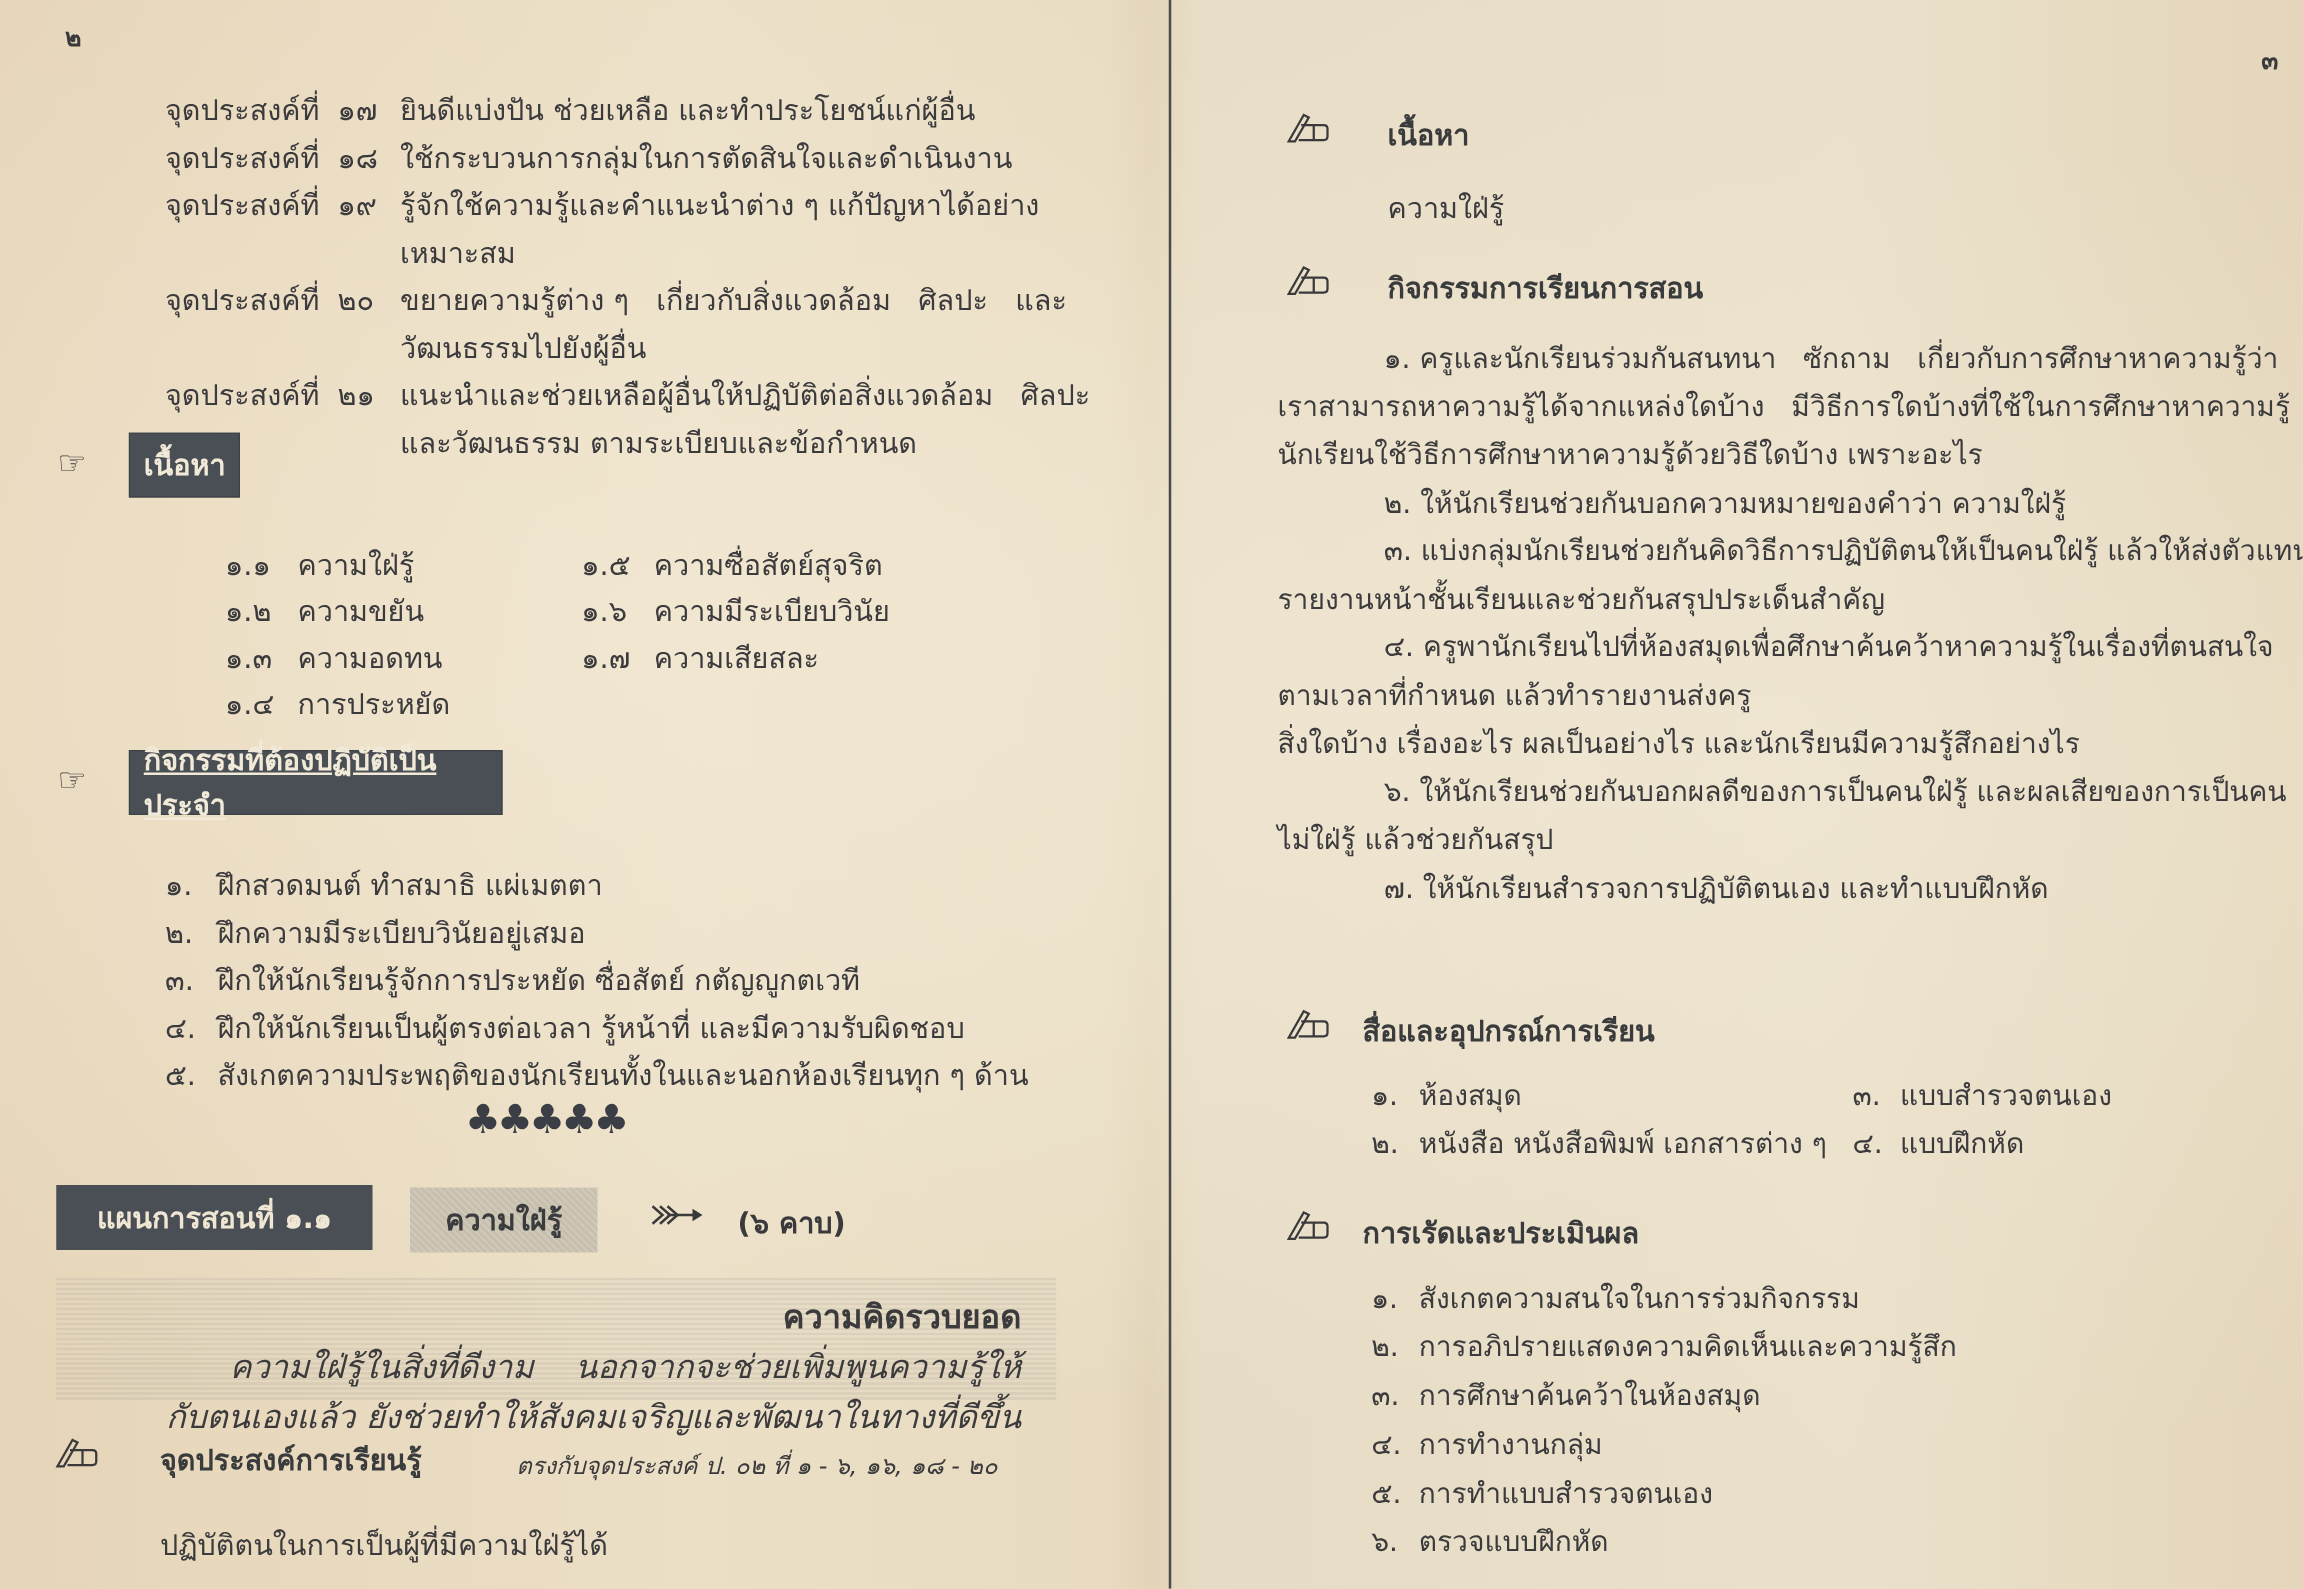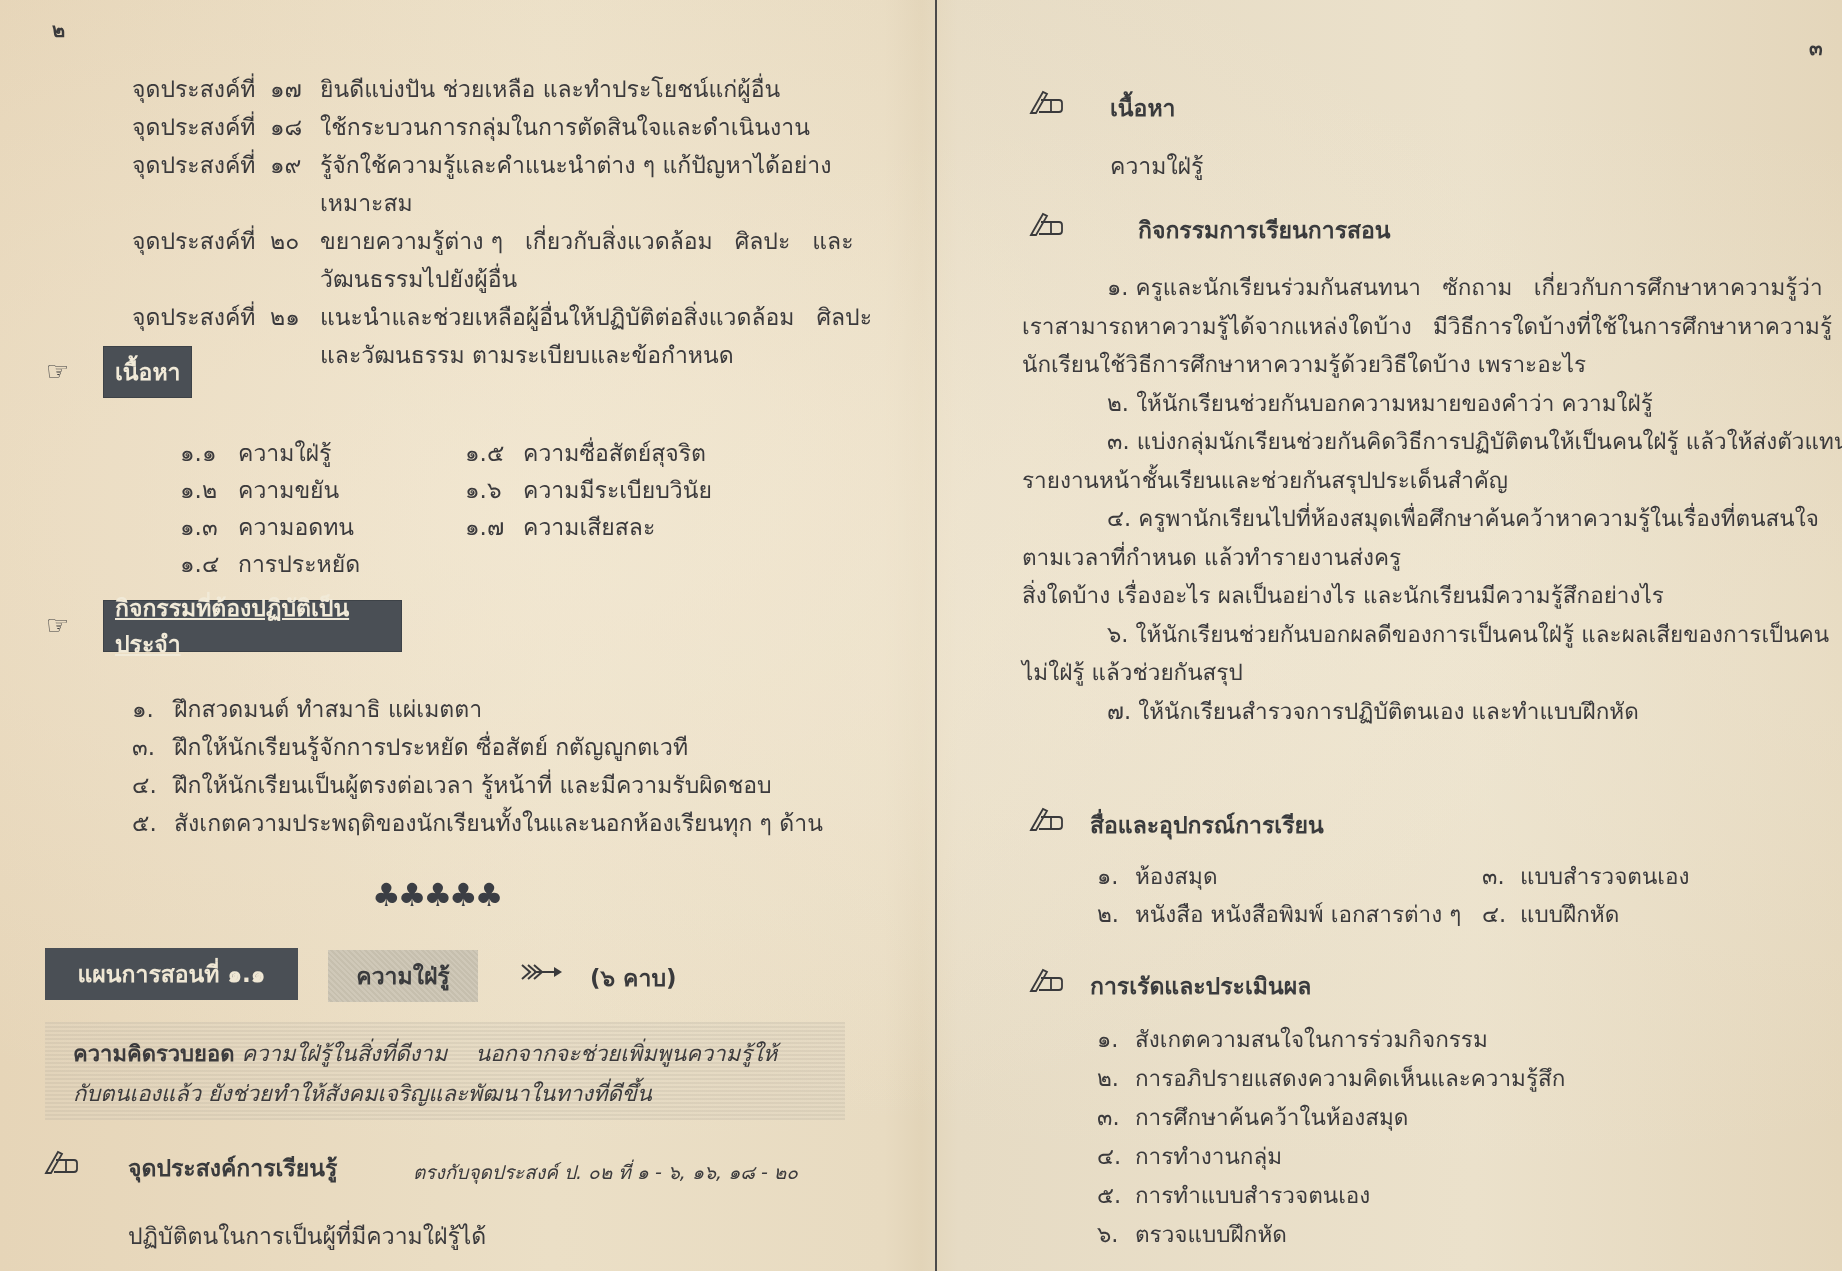--- a/index.html
+++ b/index.html
@@ -65,21 +65,21 @@
       background: repeating-linear-gradient(45deg, #cfc8b8 0 2px, #c6bfae 2px 4px);
       color: #3a3b3d; font-weight: bold; font-size: 23px;
       display: flex; align-items: center; justify-content: center;
     }
     .plan-arrow { position: absolute; left: 520px; top: 962px; font-size: 22px; color: #3a3a3c; letter-spacing: -4px; }
     .plan-periods { position: absolute; left: 590px; top: 960px; font-size: 23px; font-weight: bold; color: #3a3a3c; }
 
     .concept-box {
       position: absolute; left: 45px; top: 1022px; width: 800px; height: 98px;
       background: repeating-linear-gradient(0deg, rgba(190,182,166,0.35) 0 2px, rgba(214,206,190,0.25) 2px 4px);
-      padding: 12px 28px; font-size: 22px; line-height: 40px;
+      padding: 12px 28px; font-size: 26px; line-height: 40px; text-align: right;
     }
     .concept-box .lead { font-weight: bold; font-style: normal; }
     .concept-box .body { font-style: italic; }
 
     .pen-icon { position: absolute; width: 36px; height: 28px; }
     .section-heading { position: absolute; font-size: 23px; font-weight: bold; color: #3a3b3d; white-space: nowrap; }
     .section-note { position: absolute; font-size: 19px; font-style: italic; white-space: nowrap; }
     .plain-text { position: absolute; font-size: 23px; white-space: nowrap; }
 
     
@@ -160,20 +160,21 @@
         <div class="content-item"><span class="n">๑.๖</span><span>ความมีระเบียบวินัย</span></div>
         <div class="content-item"><span class="n">๑.๗</span><span>ความเสียสละ</span></div>
       </div>
     </div>
 
     <span class="pointer-icon" style="left:46px; top:610px;">☞</span>
     <div class="dark-tag" style="left:103px; top:600px; height:52px; width:299px;text-decoration:underline;">กิจกรรมที่ต้องปฏิบัติเป็นประจำ</div>
 
     <div class="routine-list">
       <div class="routine-item"><span class="n">๑.</span><span>ฝึกสวดมนต์ ทำสมาธิ แผ่เมตตา</span></div>
+      <div class="routine-item"><span class="n">๒.</span><span>ฝึกความมีระเบียบวินัยอยู่เสมอ</span></div>
       <div class="routine-item"><span class="n">๓.</span><span>ฝึกให้นักเรียนรู้จักการประหยัด ซื่อสัตย์ กตัญญูกตเวที</span></div>
       <div class="routine-item"><span class="n">๔.</span><span>ฝึกให้นักเรียนเป็นผู้ตรงต่อเวลา รู้หน้าที่ และมีความรับผิดชอบ</span></div>
       <div class="routine-item"><span class="n">๕.</span><span>สังเกตความประพฤติของนักเรียนทั้งในและนอกห้องเรียนทุก ๆ ด้าน</span></div>
     </div>
 
     <div class="clubs">♣♣♣♣♣</div>
 
     <div class="plan-tag">แผนการสอนที่ ๑.๑</div>
     <div class="plan-topic">ความใฝ่รู้</div>
     <span class="plan-arrow">
@@ -225,21 +226,21 @@
 
     <span class="pen-icon" style="left:92px; top:210px;">
       <svg width="36" height="28" viewBox="0 0 36 28">
           <g fill="none" stroke="#3a3a3c" stroke-width="1.8">
             <path d="M2 25 L14 4 L18 6 L7 25 Z"></path>
             <path d="M12 12 L30 12 Q33 12 33 15 L33 21 Q33 24 30 24 L10 24"></path>
             <line x1="22" y1="12" x2="22" y2="24"></line>
           </g>
         </svg>
     </span>
-    <div class="section-heading" style="left:173px; top:212px;margin-left:28px;">กิจกรรมการเรียนการสอน</div>
+    <div class="section-heading" style="left:173px; top:212px;">กิจกรรมการเรียนการสอน</div>
 
     <div class="activities">
       <div class="act-para">
         <span class="line indent" style="white-space:pre">๑. ครูและนักเรียนร่วมกันสนทนา   ซักถาม   เกี่ยวกับการศึกษาหาความรู้ว่า</span>
         <span class="line" style="white-space:pre">เราสามารถหาความรู้ได้จากแหล่งใดบ้าง   มีวิธีการใดบ้างที่ใช้ในการศึกษาหาความรู้   และ</span>
         <span class="line">นักเรียนใช้วิธีการศึกษาหาความรู้ด้วยวิธีใดบ้าง เพราะอะไร</span>
       </div>
       <div class="act-para">
         <span class="line indent">๒. ให้นักเรียนช่วยกันบอกความหมายของคำว่า ความใฝ่รู้</span>
       </div>

